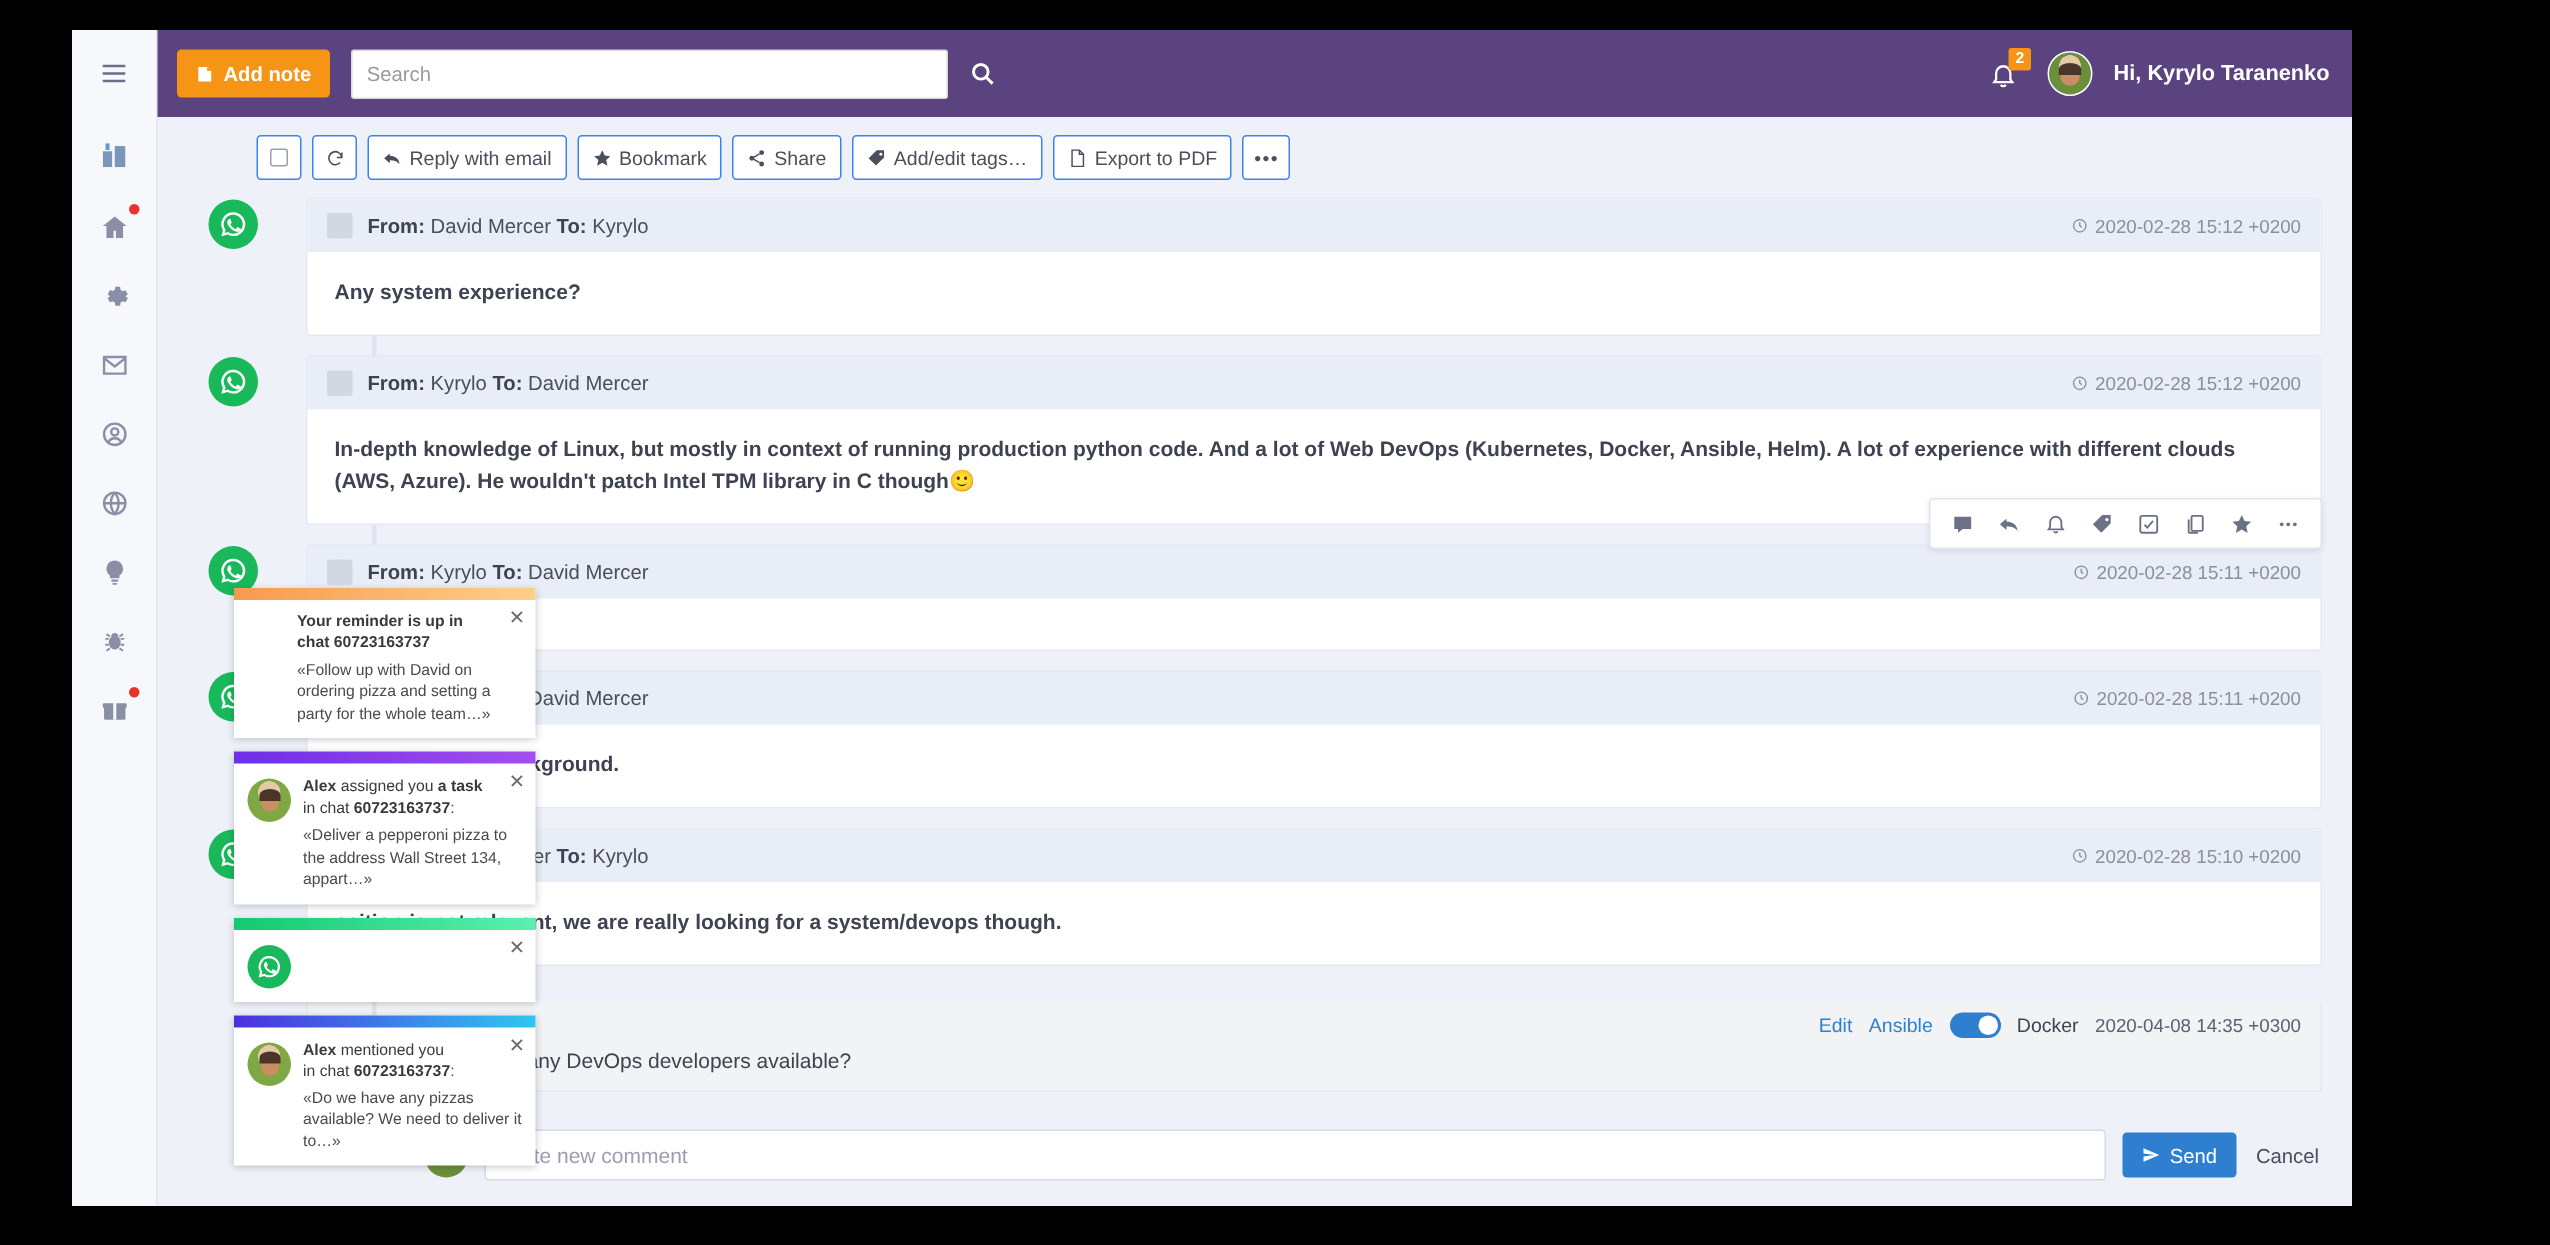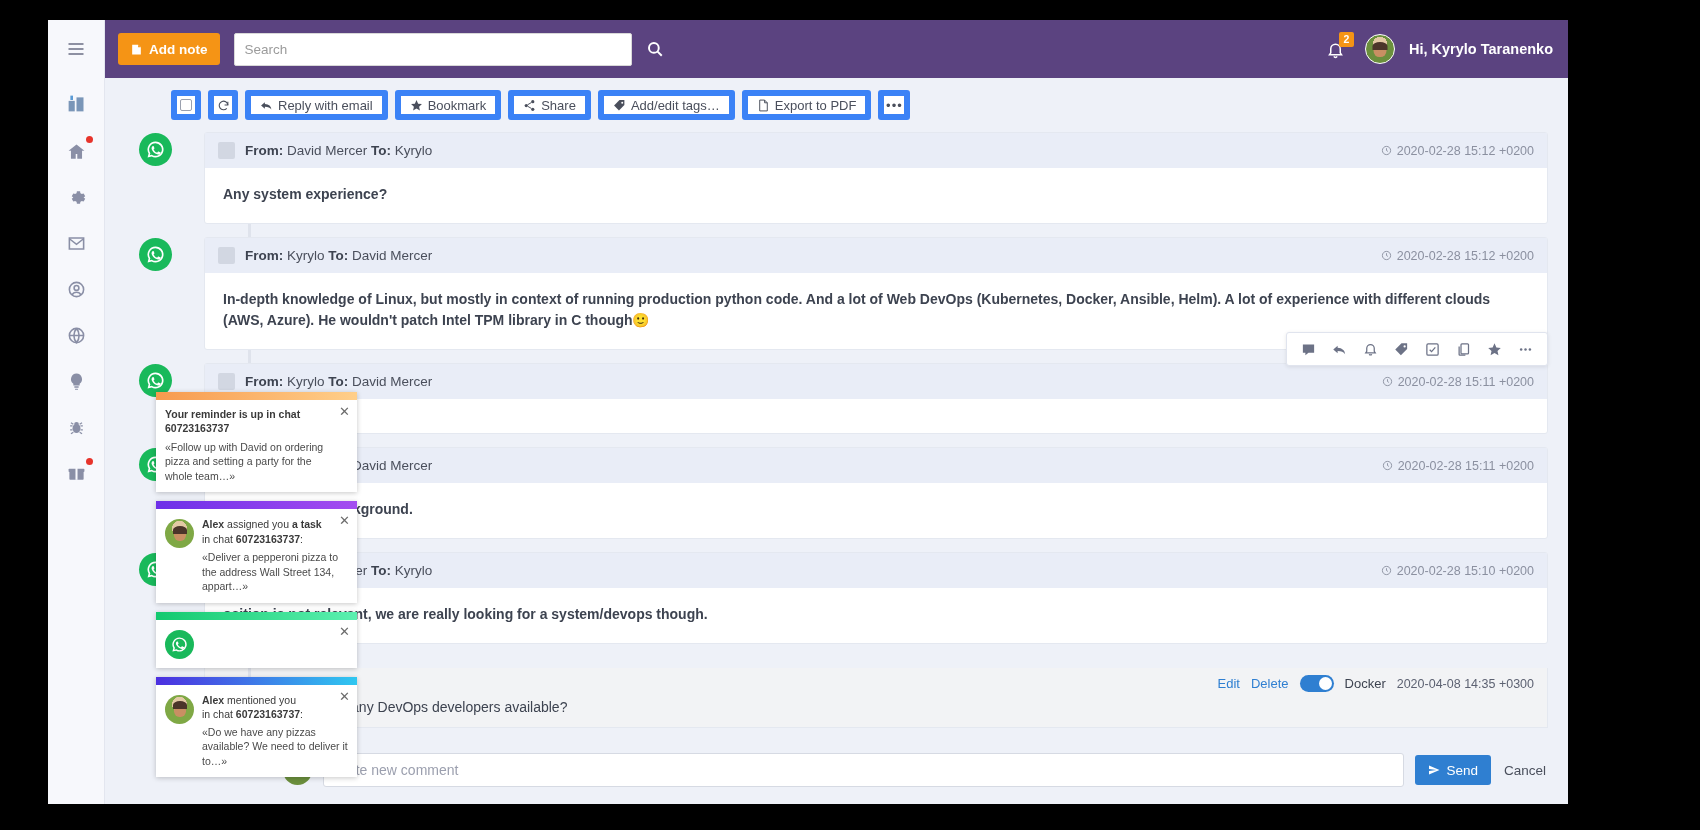--- a/index.html
+++ b/index.html
@@ -109,21 +109,21 @@
 
   
   #toolbar {
     position: absolute; left: 57px; top: 58px;
     width: 1463px; height: 54px;
     display: flex; align-items: center; padding-left: 66px;
   }
   .tb-group { display: flex; align-items: center; }
   .tb-btn {
     height: 30px;
-    background: #fff; border: 6px solid #3b82f6;
+    background: #fff; border: 1px solid #3b82f6;
     color: #4a4f5c; font-size: 13px;
     display: flex; align-items: center; gap: 5px;
     padding: 0 9px; cursor: pointer; white-space: nowrap;
     font-family: "Liberation Sans", sans-serif;
     border-radius: 3px;
   }
   .tb-btn + .tb-btn { margin-left: 7px; }
   .tb-btn svg { width: 13px; height: 13px; display:block; flex:none; }
   .tb-check { width: 30px; justify-content: center; padding: 0; }
   .tb-check .box {
@@ -300,21 +300,21 @@
     background: #19b95b; display:flex; align-items:center; justify-content:center;
   }
   .toast .t-wa svg { width: 17px; height: 17px; display:block; }
   .toast .t-text { font-size: 10.5px; color: #3a3a3a; line-height: 1.38; }
   .toast .t-text b { font-weight: 700; }
   .toast .t-quote { color: #4a4a4a; }
   .toast .t-close {
     position: absolute; top: 13px; right: 7px;
     color: #6b6b6b; font-size: 13px; line-height: 1; cursor: pointer;
   }
-  .toast.no-avatar .inner { padding: 7px 26px 9px 9px; }
+  .toast.no-avatar .inner { padding: 7px 26px 9px 9px; margin-left: 33px; }
 </style>
 </head>
 <body>
 
 <div id="app">
 
   <div id="rail">
     <div class="rail-burger">
       <svg viewBox="0 0 24 24" fill="none" stroke="currentColor" stroke-width="2" width="20" height="20">
           <path d="M3 6h18M3 12h18M3 18h18"></path>
@@ -569,21 +569,21 @@
         </span>
       </div>
       <div class="msg-body">osition is not relevant, we are really looking for a system/devops though.</div>
     </div>
 
     <div class="comment-row">
       <div class="comment-head">
         <span class="name">nenko</span>
         <span class="comment-actions">
           <a>Edit</a>
-          <a>Delete</a>
+          <a>Ansible</a>
           <span class="toggle"></span>
           <span class="pub">Docker</span>
           <span class="ts">2020-04-08 14:35 +0300</span>
         </span>
       </div>
       <div class="comment-body">
         <a>elines.ai</a>
         <span>Do we have any DevOps developers available?</span>
       </div>
     </div>

